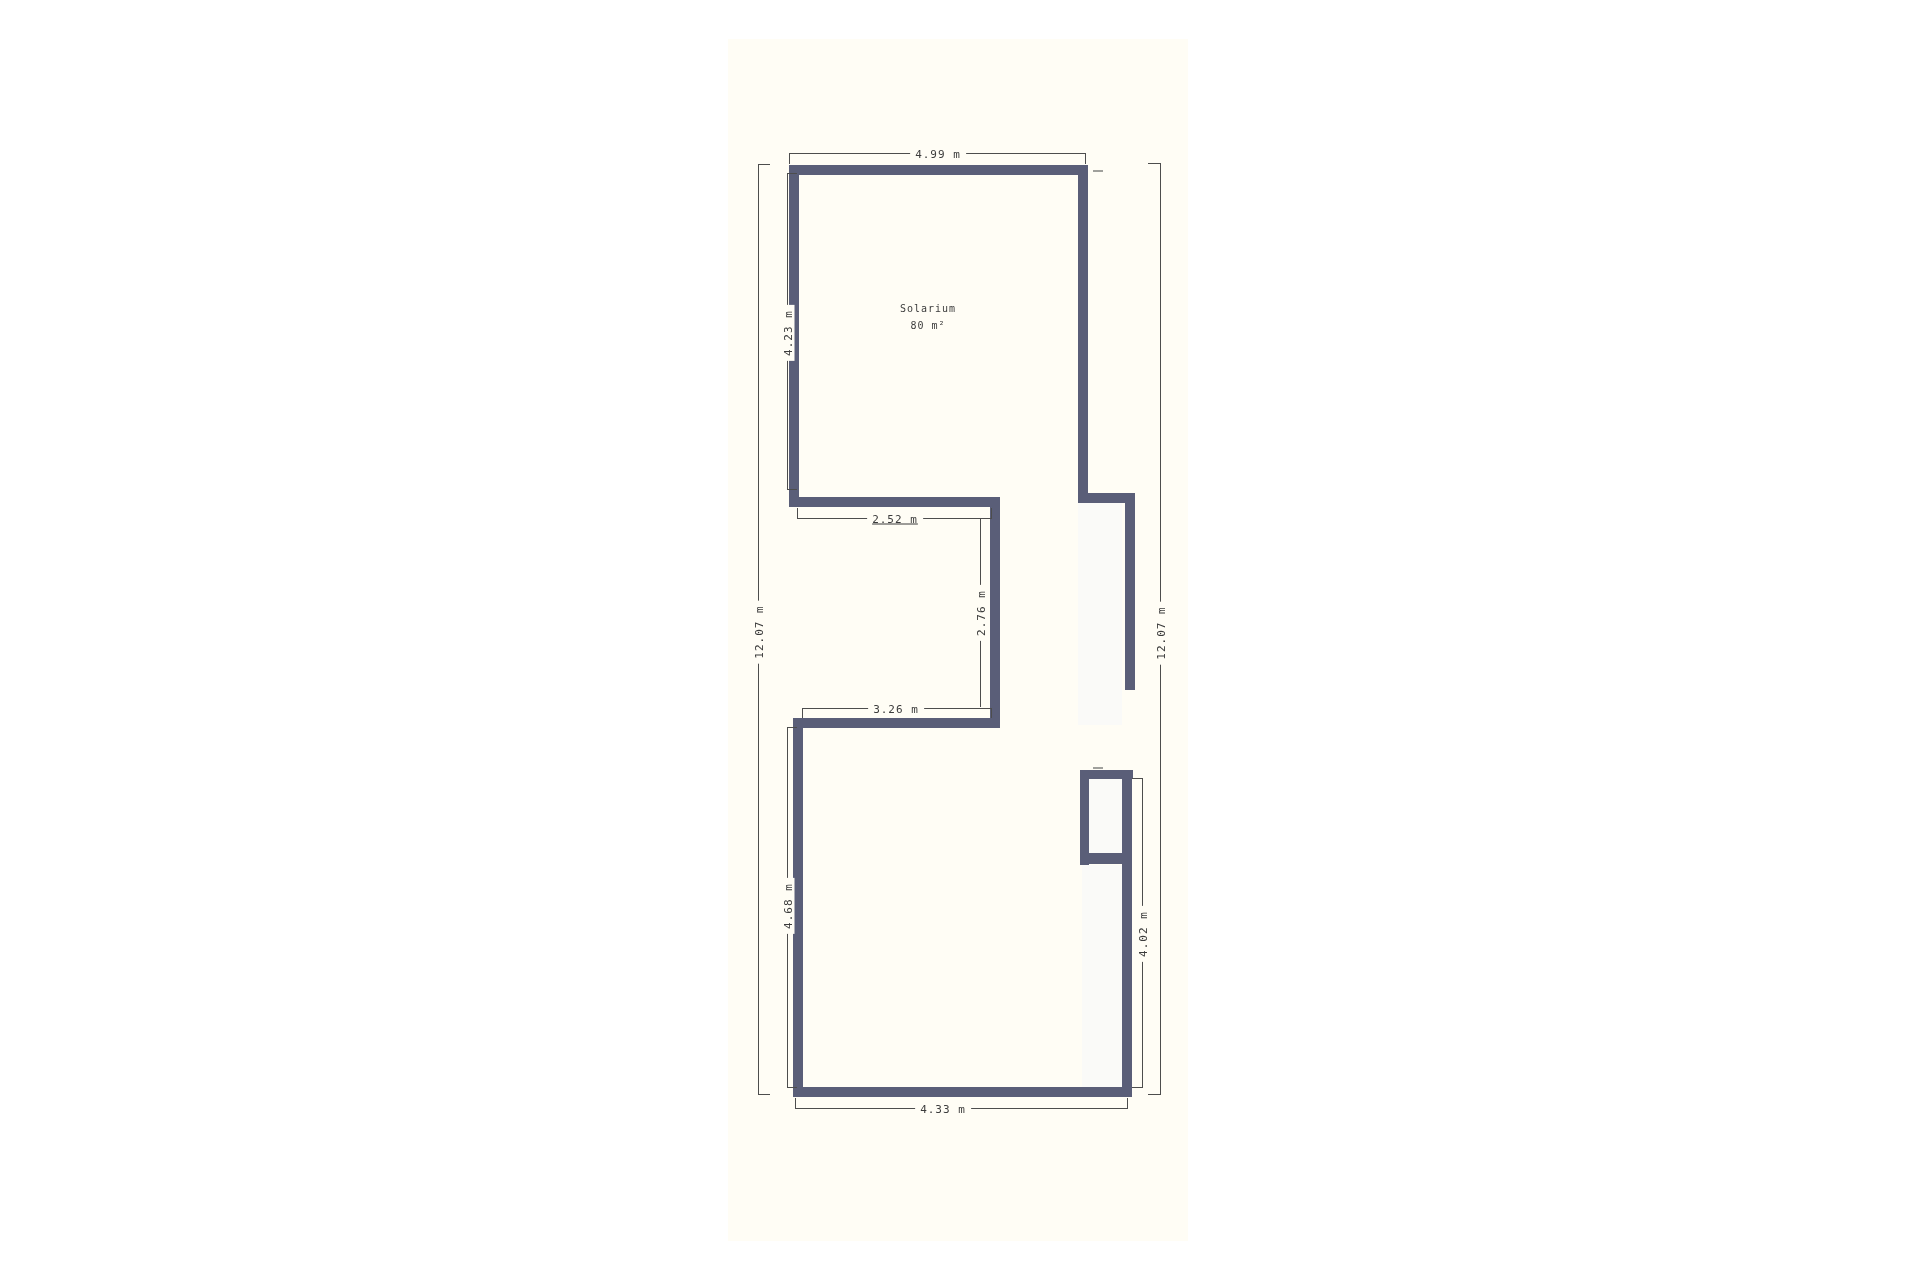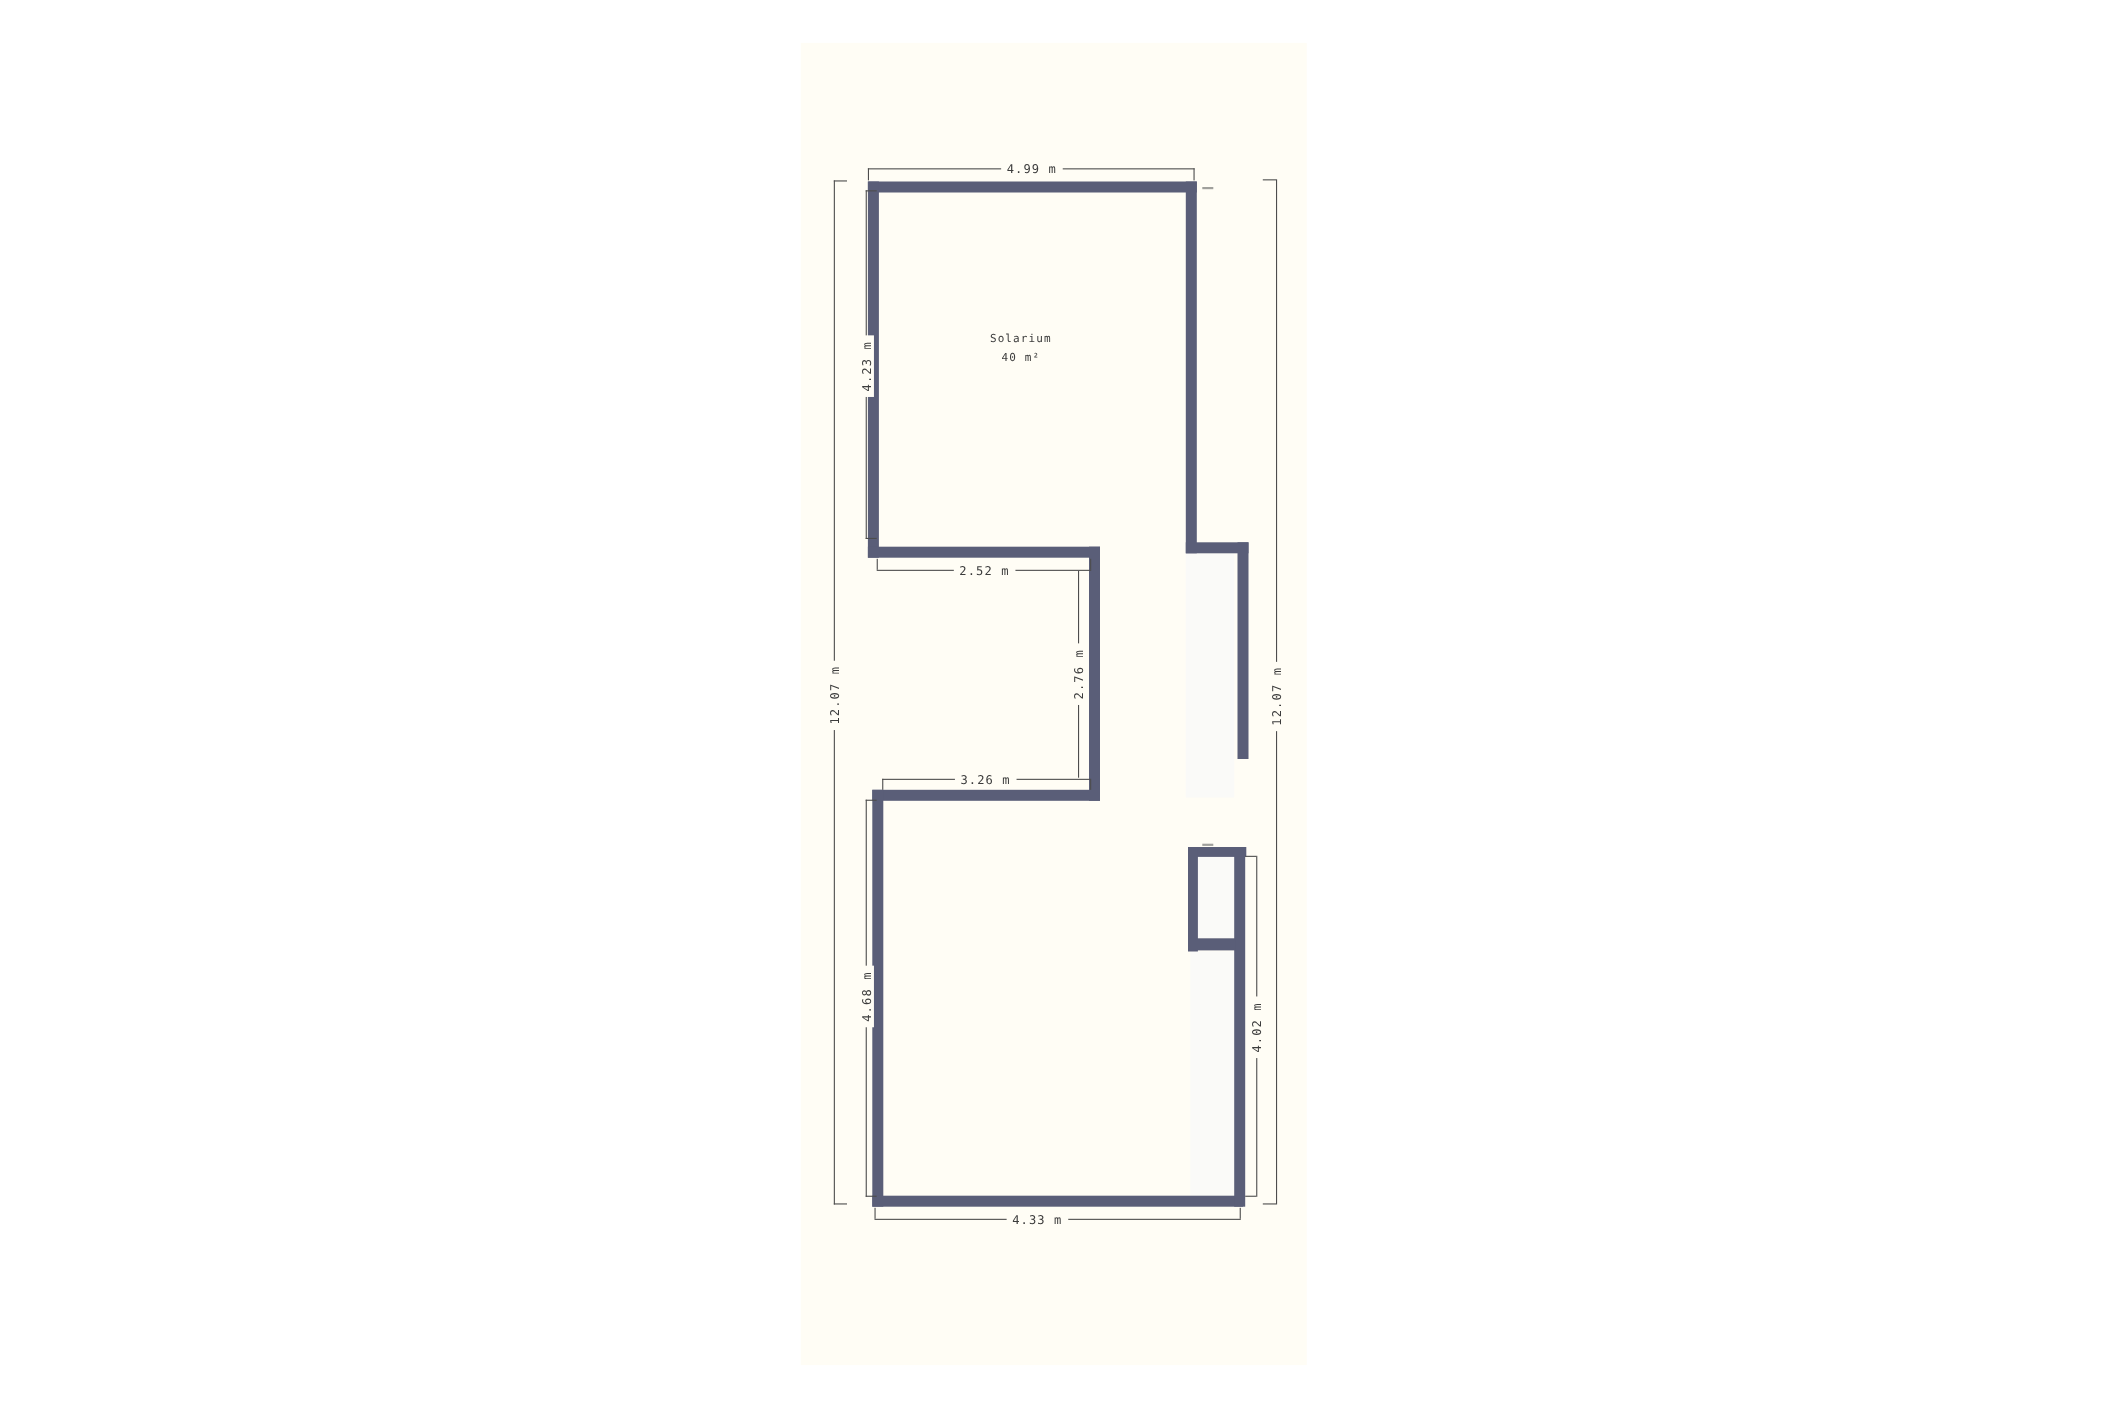--- a/index.html
+++ b/index.html
@@ -98,21 +98,21 @@
   <div class="dim-label vert" style="left:759px;top:632px;">12.07 m</div>
 
   <div class="dim-line" style="left:787px;top:173px;width:1px;height:317px;"></div>
   <div class="dim-line" style="left:787px;top:173px;width:10px;height:1px;"></div>
   <div class="dim-line" style="left:787px;top:489px;width:10px;height:1px;"></div>
   <div class="dim-label vert" style="left:788px;top:333px;">4.23 m</div>
 
   <div class="dim-line" style="left:797px;top:518px;width:195px;height:1px;"></div>
   <div class="dim-line" style="left:797px;top:508px;width:1px;height:10px;"></div>
   <div class="dim-line" style="left:991px;top:508px;width:1px;height:10px;"></div>
-  <div class="dim-label" style="left:895px;top:519px;">2.52 m</div>
+  <div class="dim-label" style="left:895px;top:519px;text-decoration:underline;">2.52 m</div>
 
   <div class="dim-line" style="left:980px;top:519px;width:1px;height:188px;"></div>
   <div class="dim-label vert" style="left:981px;top:613px;">2.76 m</div>
 
   <div class="dim-line" style="left:802px;top:708px;width:189px;height:1px;"></div>
   <div class="dim-line" style="left:802px;top:708px;width:1px;height:10px;"></div>
   <div class="dim-line" style="left:991px;top:708px;width:1px;height:10px;"></div>
   <div class="dim-label" style="left:896px;top:709px;">3.26 m</div>
 
   <div class="dim-line" style="left:787px;top:727px;width:1px;height:361px;"></div>
@@ -130,16 +130,16 @@
   <div class="dim-line" style="left:1148px;top:1094px;width:12px;height:1px;"></div>
   <div class="dim-label vert" style="left:1161px;top:633px;">12.07 m</div>
 
   <div class="dim-line" style="left:795px;top:1108px;width:333px;height:1px;"></div>
   <div class="dim-line" style="left:795px;top:1098px;width:1px;height:10px;"></div>
   <div class="dim-line" style="left:1127px;top:1098px;width:1px;height:10px;"></div>
   <div class="dim-label" style="left:943px;top:1109px;">4.33 m</div>
 
   <div class="room-label" style="left:928px;top:300px;">
     <div>Solarium</div>
-    <div>40 m²</div>
+    <div>80 m²</div>
   </div>
 
 </div>
 
 </body></html>

